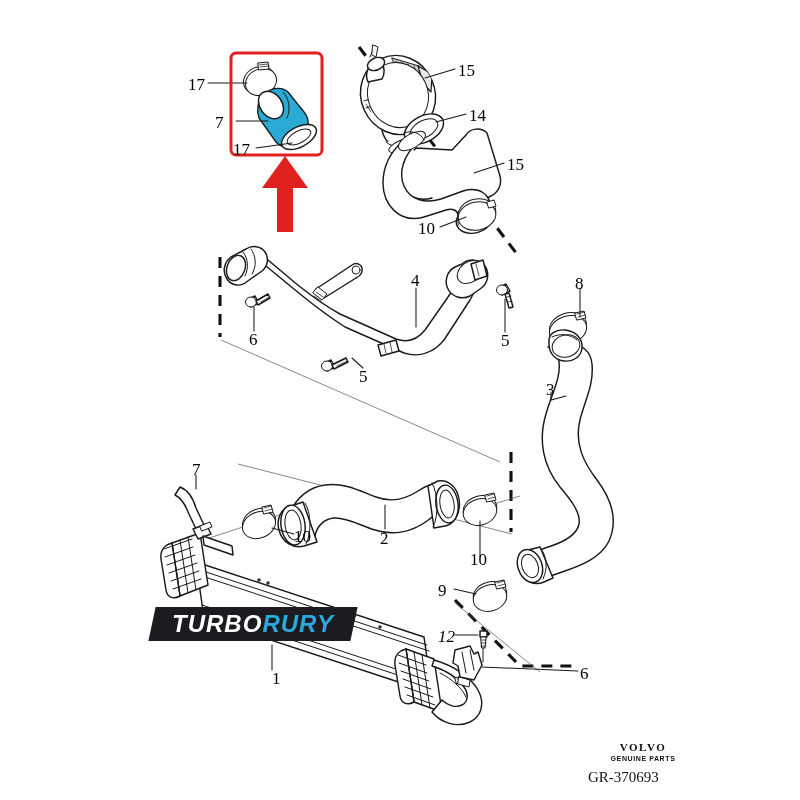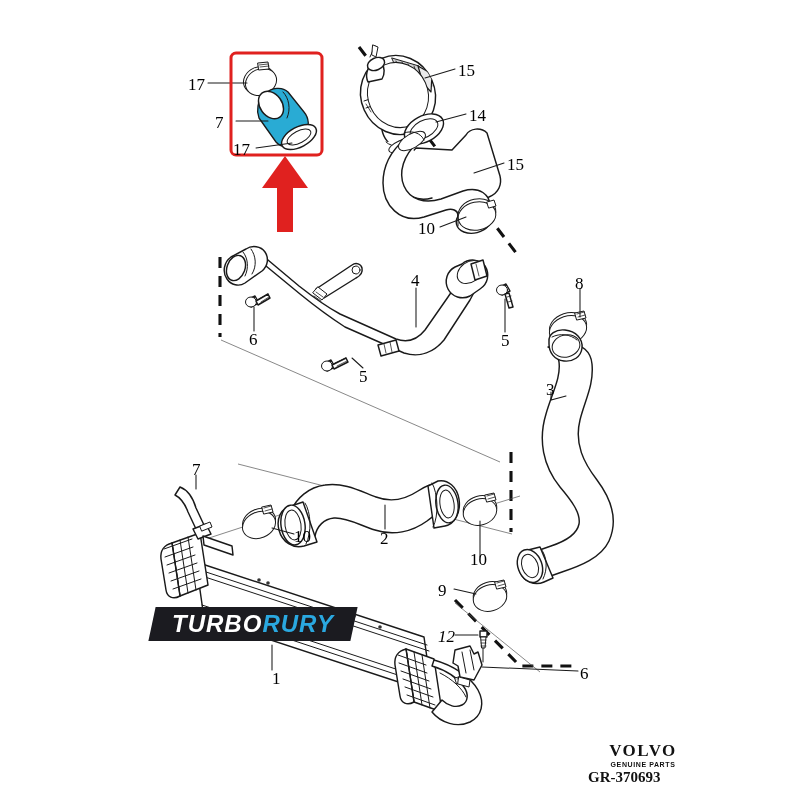--- a/index.html
+++ b/index.html
@@ -47,42 +47,41 @@
   
   #volvo-block{
     position:absolute;
     left:588px;top:742px;
     text-align:center;
     width:110px;
   }
   #volvo-word{
     font-family:"Liberation Serif", serif;
     font-weight:bold;
-    font-size:17px;
+    font-size:11px;
     letter-spacing:1.5px;
     color:#111;
     line-height:1;
   }
   #volvo-sub{
     font-family:"Liberation Sans", sans-serif;
     font-weight:bold;
     font-size:7px;
     letter-spacing:.6px;
     color:#111;
     margin-top:2px;
   }
   #ref-code{
     position:absolute;
     left:588px;top:769px;
     width:120px;
     text-align:left;
     font-family:"Liberation Serif", serif;
     font-size:15px;
     color:#111;
-    font-weight:bold;
   }
 </style>
 </head>
 <body>
 
 <div id="sheet">
 
   <svg id="diagram" viewBox="0 0 800 800">
     <defs>
       <style>

